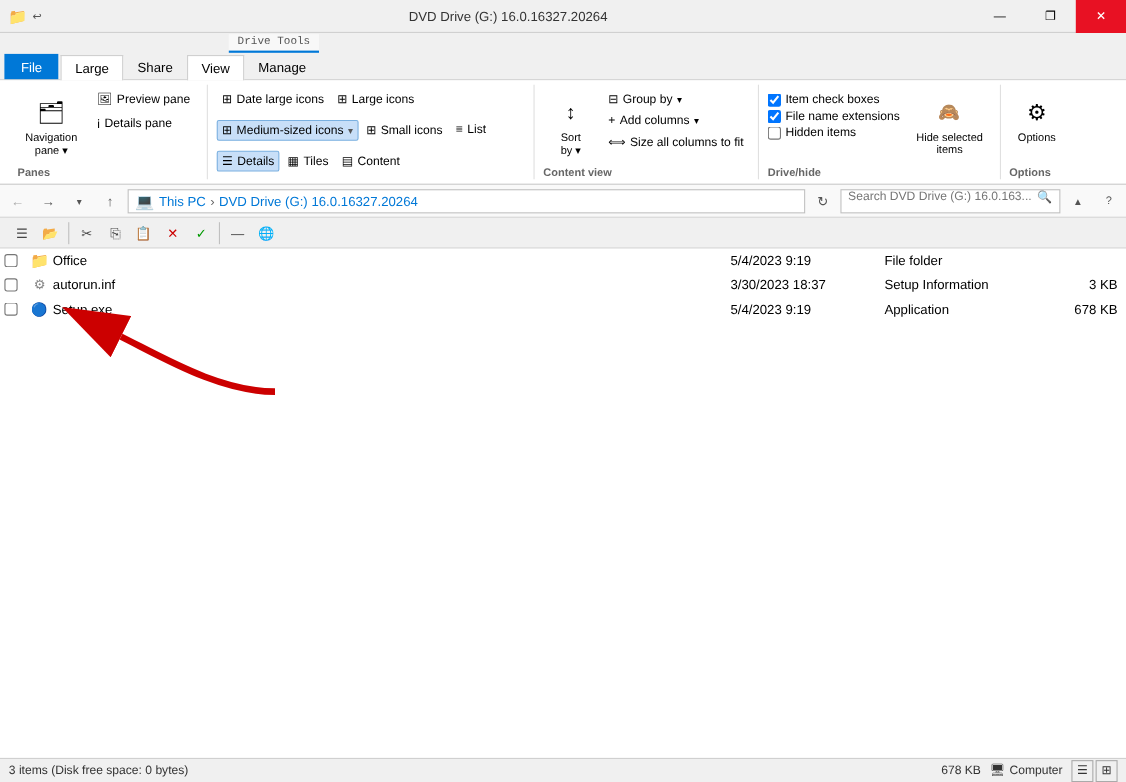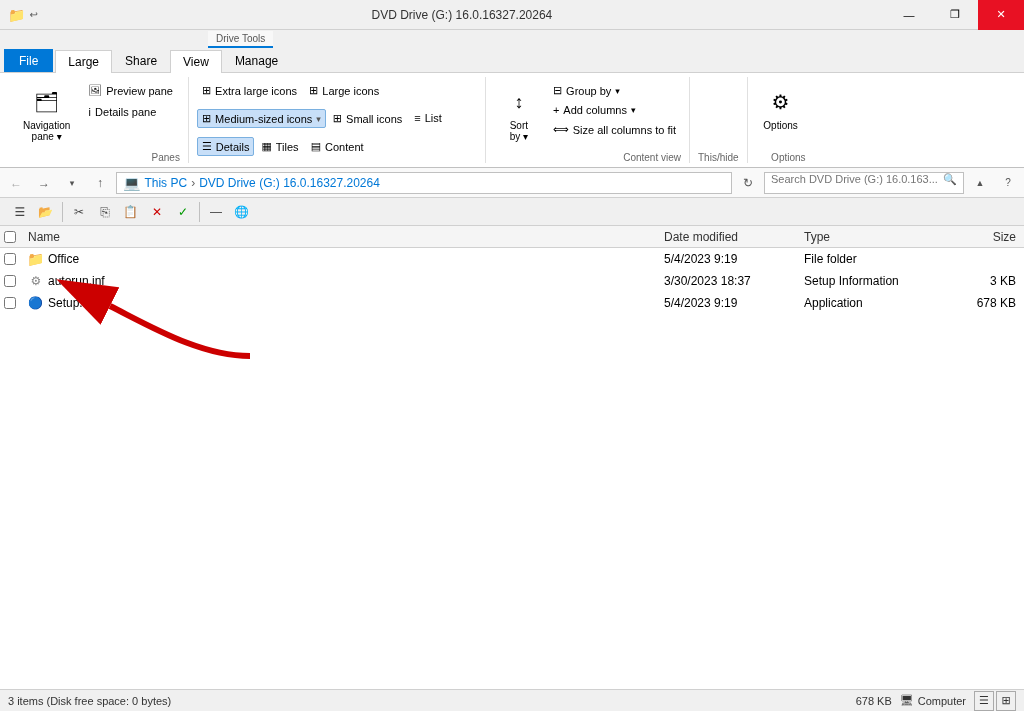--- a/index.html
+++ b/index.html
@@ -16,21 +16,21 @@
     
     
     #ribbon-tabs { height: 25px; background: #f0f0f0; display: flex; align-items: flex-end; padding-left: 4px; border-bottom: 1px solid #d0d0d0; }
     .ribbon-tab { padding: 4px 12px; font-size: 12px; cursor: pointer; border: 1px solid transparent; border-bottom: none; }
     .ribbon-tab.active { background: #fff; border-color: #d0d0d0; color: #000; margin-bottom: -1px; z-index: 1; }
     .ribbon-tab.file-tab { background: #0078d7; color: white; padding: 4px 14px; margin-right: 2px; }
     
     
     #ribbon { height: 95px; background: #fff; border-bottom: 1px solid #c0c0c0; display: flex; padding: 4px 8px; gap: 0; }
     .ribbon-group { display: flex; flex-direction: column; border-right: 1px solid #e0e0e0; padding: 0 8px; min-width: fit-content; }
-    .ribbon-group-label { font-size: 10px; color: #666; text-align: right; margin-top: auto; padding-top: 4px; }
+    .ribbon-group-label { font-size: 10px; color: #666; text-align: left; margin-top: auto; padding-top: 4px; font-weight: bold; }
     .ribbon-group-content { display: flex; gap: 4px; flex: 1; align-items: flex-start; padding-top: 4px; }
     .ribbon-btn-large { display: flex; flex-direction: column; align-items: center; gap: 2px; padding: 4px 6px; cursor: pointer; border: 1px solid transparent; border-radius: 2px; min-width: 50px; }
     .ribbon-btn-icon-large { width: 32px; height: 32px; display: flex; align-items: center; justify-content: center; font-size: 20px; }
     .ribbon-btn-label { font-size: 10px; text-align: center; white-space: nowrap; }
     .ribbon-btn-small { display: flex; align-items: center; gap: 4px; padding: 2px 4px; cursor: pointer; border: 1px solid transparent; border-radius: 2px; font-size: 11px; white-space: nowrap; }
     .ribbon-col { display: flex; flex-direction: column; gap: 1px; }
     
     
     .ribbon-checkbox { display: flex; align-items: center; gap: 4px; font-size: 11px; cursor: pointer; }
     .ribbon-checkbox input { width: 12px; height: 12px; }
@@ -97,21 +97,21 @@
     <span>DVD Drive (G:) 16.0.16327.20264</span>
   </div>
   <div id="window-controls">
     <div class="win-btn">—</div>
     <div class="win-btn">❐</div>
     <div class="win-btn close">✕</div>
   </div>
 </div>
 
 <div style="background:#f0f0f0; height:18px; display:flex; align-items:center; padding-left:208px; border-bottom:none; font-size:10px; color:#555; position:relative;">
-  <span style="border-bottom: 2px solid #0078d7; padding: 2px 8px; background:#f8f8f8;">Drive Tools</span>
+  <span style="border-bottom: 2px solid #0078d7; padding: 2px 8px; background:#f8f8f8;font-family:Liberation Mono, monospace;">Drive Tools</span>
 </div>
 
 <div id="ribbon-tabs">
   <div class="ribbon-tab file-tab">File</div>
   <div class="ribbon-tab active">Large</div>
   <div class="ribbon-tab">Share</div>
   <div class="ribbon-tab active">View</div>
   <div class="ribbon-tab">Manage</div>
 </div>
 
@@ -134,21 +134,21 @@
         </div>
       </div>
     </div>
     <div class="ribbon-group-label">Panes</div>
   </div>
 
   <div class="ribbon-group">
     <div class="ribbon-group-content" style="flex-wrap:wrap; max-width:280px; gap:2px;">
       <div class="ribbon-btn-small">
         <span>⊞</span>
-        <span>Extra large icons</span>
+        <span>Date large icons</span>
       </div>
       <div class="ribbon-btn-small">
         <span>⊞</span>
         <span>Large icons</span>
       </div>
       <div class="ribbon-btn-small highlighted-btn">
         <span>⊞</span>
         <span>Medium-sized icons</span>
         <span style="font-size:9px; color:#555;">▾</span>
       </div>
@@ -195,21 +195,41 @@
         <div class="ribbon-btn-small">
           <span>⟺</span>
           <span>Size all columns to fit</span>
         </div>
       </div>
     </div>
     <div class="ribbon-group-label">Content view</div>
   </div>
 
   <div class="ribbon-group">
-    <div class="ribbon-group-label">This/hide</div>
+    <div class="ribbon-group-content">
+      <div class="ribbon-checkboxes">
+        <label class="ribbon-checkbox">
+          <input type="checkbox" checked="" style="">
+          <span>Item check boxes</span>
+        </label>
+        <label class="ribbon-checkbox">
+          <input type="checkbox" checked="" style="">
+          <span>File name extensions</span>
+        </label>
+        <label class="ribbon-checkbox">
+          <input type="checkbox" style="">
+          <span>Hidden items</span>
+        </label>
+      </div>
+      <div class="ribbon-btn-large" style="margin-left:4px;">
+        <div class="ribbon-btn-icon-large" style="font-size:16px;">🙈</div>
+        <div class="ribbon-btn-label">Hide selected<br>items</div>
+      </div>
+    </div>
+    <div class="ribbon-group-label">Drive/hide</div>
   </div>
 
   <div class="ribbon-group" style="border-right:none;">
     <div class="ribbon-group-content">
       <div class="ribbon-btn-large">
         <div class="ribbon-btn-icon-large" style="font-size:20px;">⚙</div>
         <div class="ribbon-btn-label">Options</div>
       </div>
     </div>
     <div class="ribbon-group-label">Options</div>
@@ -247,29 +267,20 @@
   <div class="tool-btn" style="font-size:12px; color:#c00;">✕</div>
   <div class="tool-btn" style="font-size:12px; color:#090;">✓</div>
   <div class="tool-divider"></div>
   <div class="tool-btn" style="font-size:12px;">—</div>
   <div class="tool-btn" style="font-size:12px;">🌐</div>
 </div>
 
 <div id="main" style="position:relative;">
   <div id="file-list">
 
-    <div id="file-list-header">
-      <div class="col-check">
-        <input type="checkbox" style="width: 12px; height: 12px;">
-      </div>
-      <div class="col-name">Name</div>
-      <div class="col-date">Date modified</div>
-      <div class="col-type">Type</div>
-      <div class="col-size">Size</div>
-    </div>
 
     <div class="file-row">
       <div class="col-check">
         <input type="checkbox" style="width: 12px; height: 12px;">
       </div>
       <div style="display:flex; align-items:center; flex:1; padding:0 4px;">
         <div class="file-icon folder-icon">📁</div>
         <span>Office</span>
       </div>
       <div class="col-date">5/4/2023 9:19</div>

